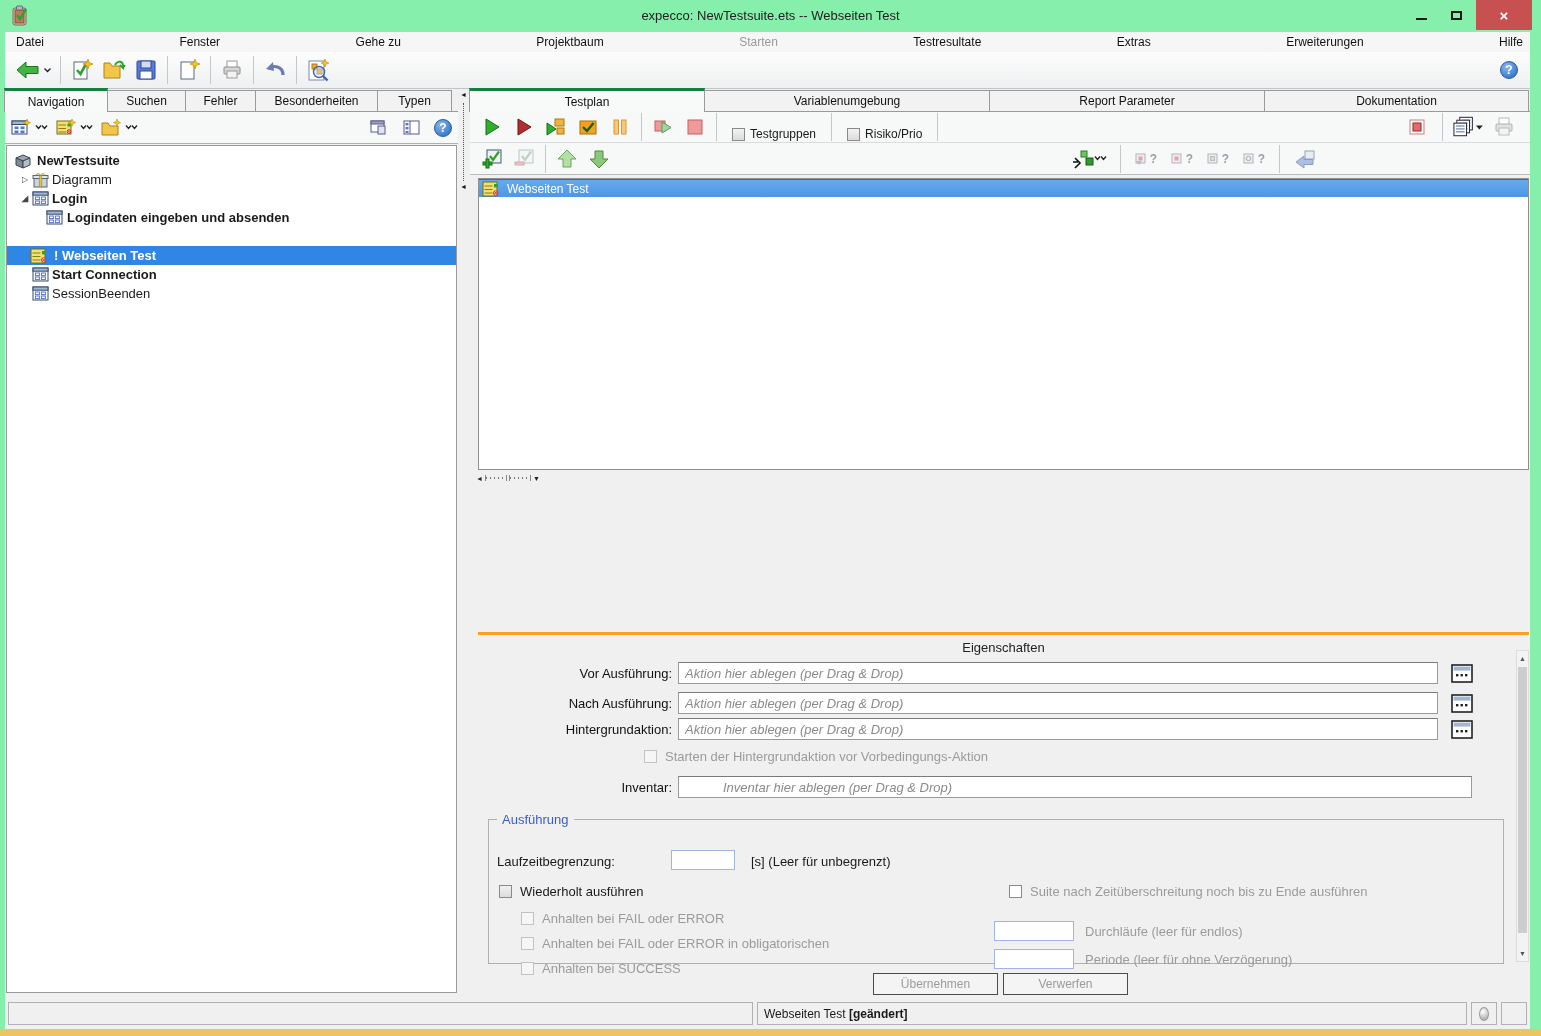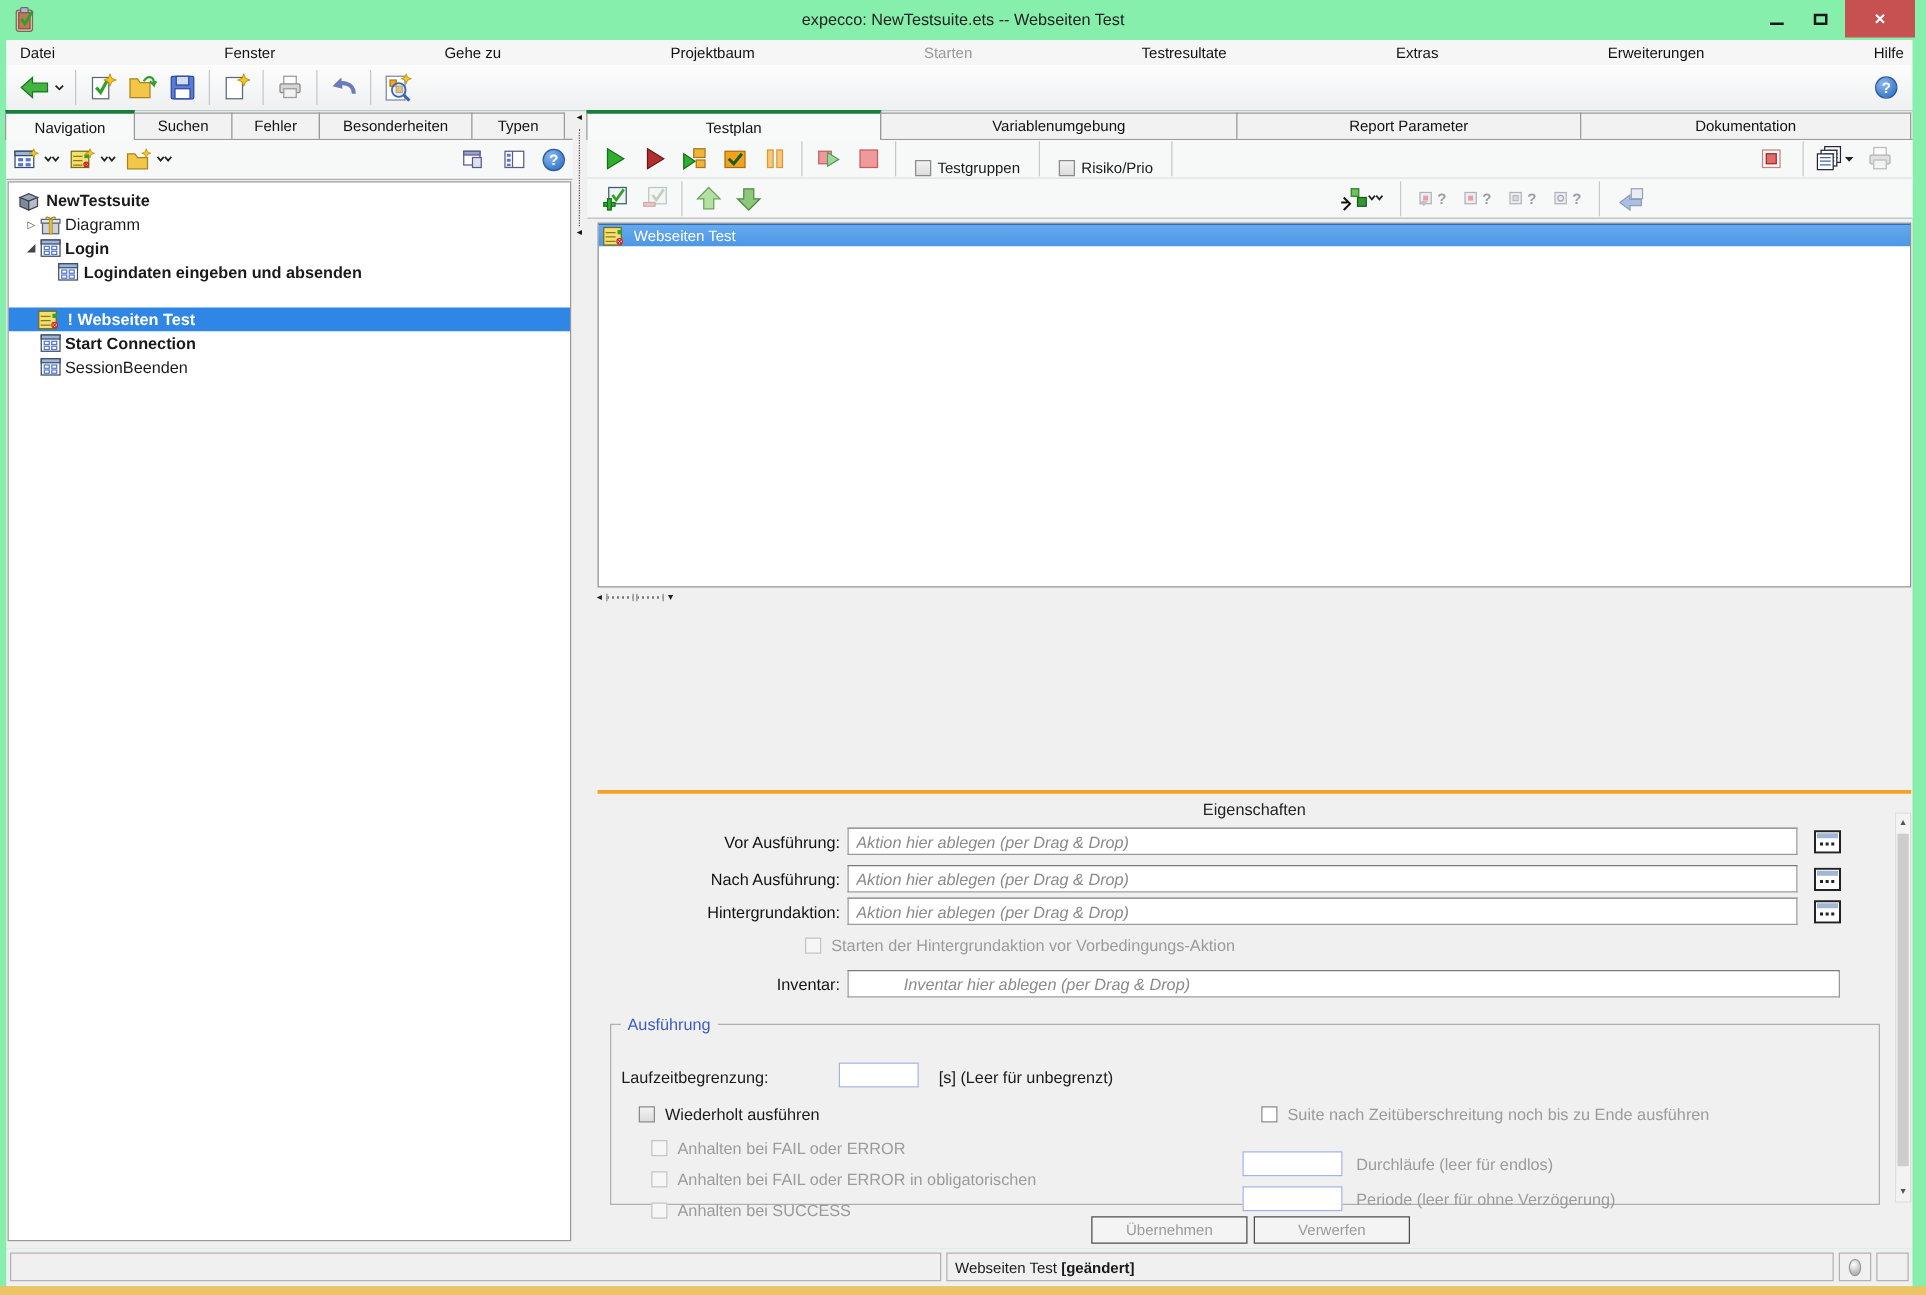--- a/index.html
+++ b/index.html
@@ -656,21 +656,21 @@
 
       <span class="plabel" style="top:145px">Inventar:</span>
       <input class="drop-input" style="left: 200px; top: 141px; width: 794px; padding-left: 44px;" placeholder="Inventar hier ablegen (per Drag &amp; Drop)">
 
       <fieldset id="exec">
         <legend>Ausführung</legend>
         <span class="exec-label" style="left:8px; top:27px">Laufzeitbegrenzung:</span>
         <input class="num-input" style="left: 182px; top: 23px; width: 64px;" value="">
         <span class="exec-label" style="left:262px; top:27px">[s]  (Leer für unbegrenzt)</span>
 
-        <span class="cbrow" style="left:22px; top:57px">
+        <span class="cbrow" style="left:10px; top:57px">
           <span class="cb shade"></span>
           <span>Wiederholt ausführen</span>
         </span>
         <span class="cbrow graytext" style="left:32px; top:84px">
           <span class="cb dis"></span>
           <span>Anhalten bei FAIL oder ERROR</span>
         </span>
         <span class="cbrow graytext" style="left:32px; top:109px">
           <span class="cb dis"></span>
           <span>Anhalten bei FAIL oder ERROR in obligatorischen</span>

